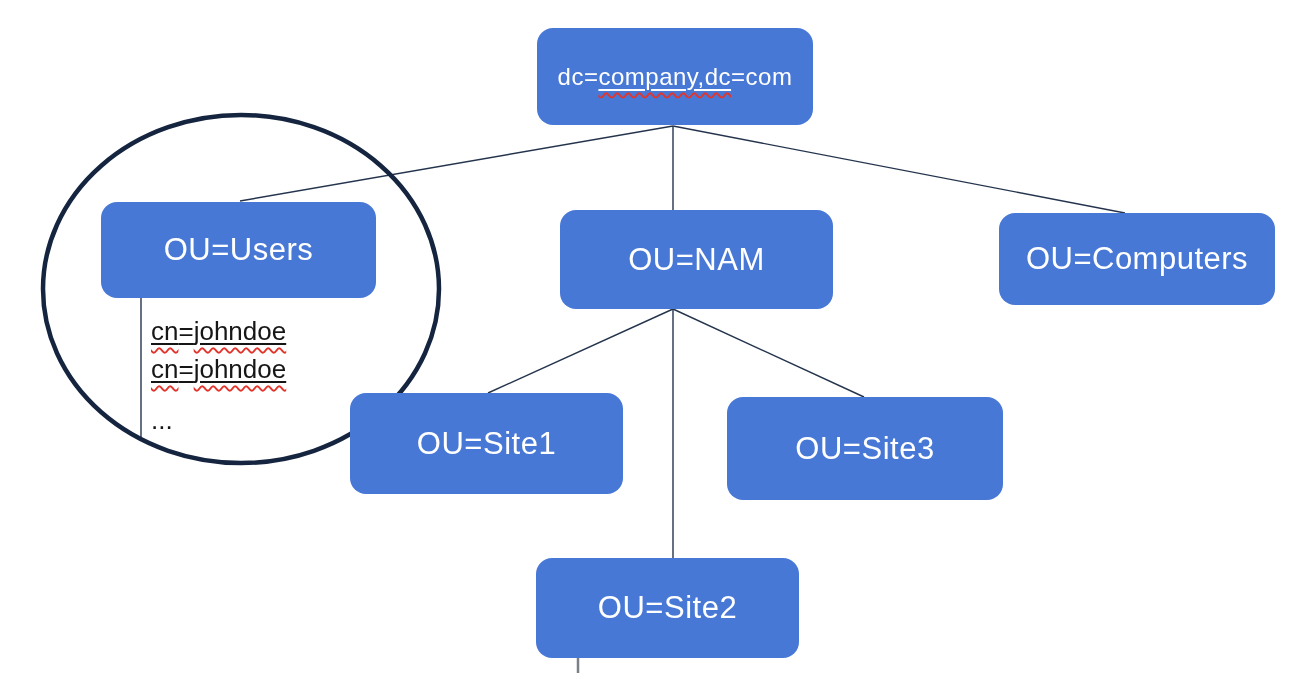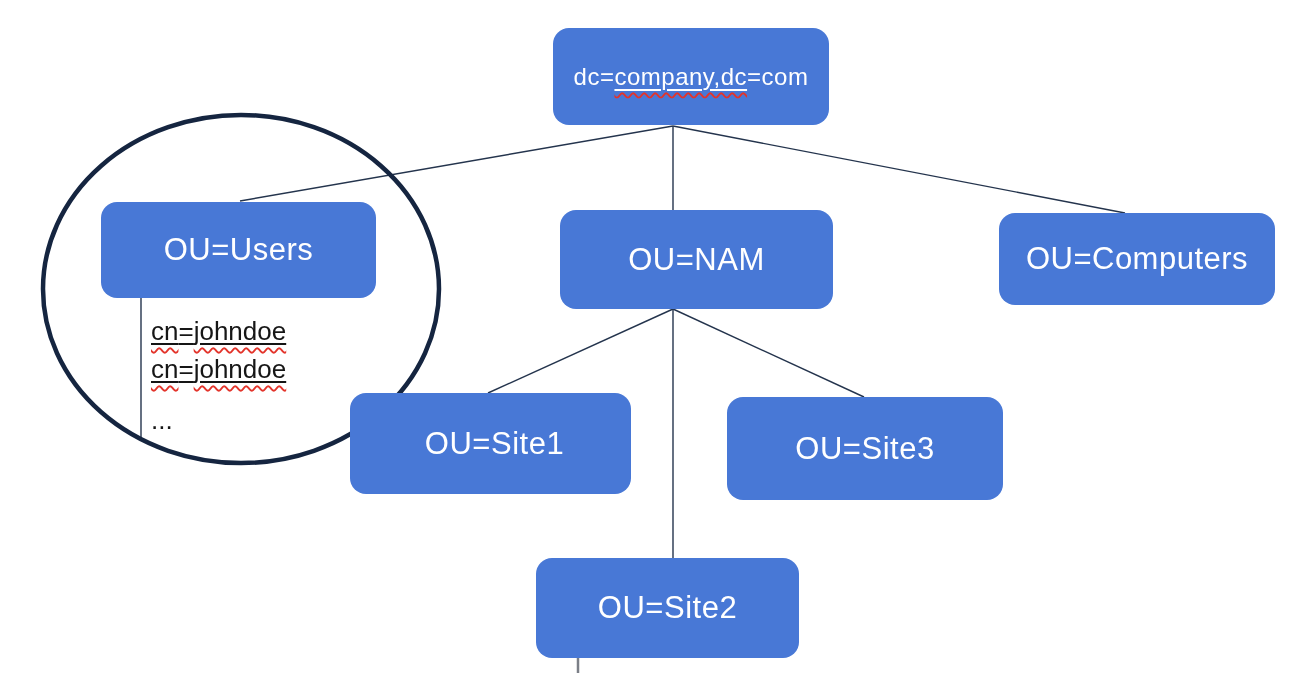--- a/index.html
+++ b/index.html
@@ -24,25 +24,25 @@
   .node{
     position:absolute;
     background:var(--node-fill);
     color:var(--node-text);
     border-radius:16px;
     display:flex;align-items:center;justify-content:center;
     font-size:31px;
     letter-spacing:0.5px;
     white-space:nowrap;
   }
-  .node--root{left:537px;top:28px;width:276px;height:97px;font-size:24px;margin-left:16px;}
+  .node--root{left:537px;top:28px;width:276px;height:97px;font-size:24px;}
   .node--users{left:101px;top:202px;width:275px;height:96px;}
   .node--nam{left:536px;top:210px;width:273px;height:99px;margin-left:24px;}
   .node--computers{left:999px;top:213px;width:276px;height:92px;}
-  .node--site1{left:350px;top:393px;width:273px;height:101px;padding-left:8px;}
+  .node--site1{left:350px;top:393px;width:273px;height:101px;}
   .node--site3{left:727px;top:397px;width:276px;height:103px;}
   .node--site2{left:536px;top:558px;width:263px;height:100px;}
 
   
   .u-white{
     text-decoration-line:underline;
     text-decoration-color:#ffffff;
     text-decoration-thickness:2px;
     text-underline-offset:4px;
   }

